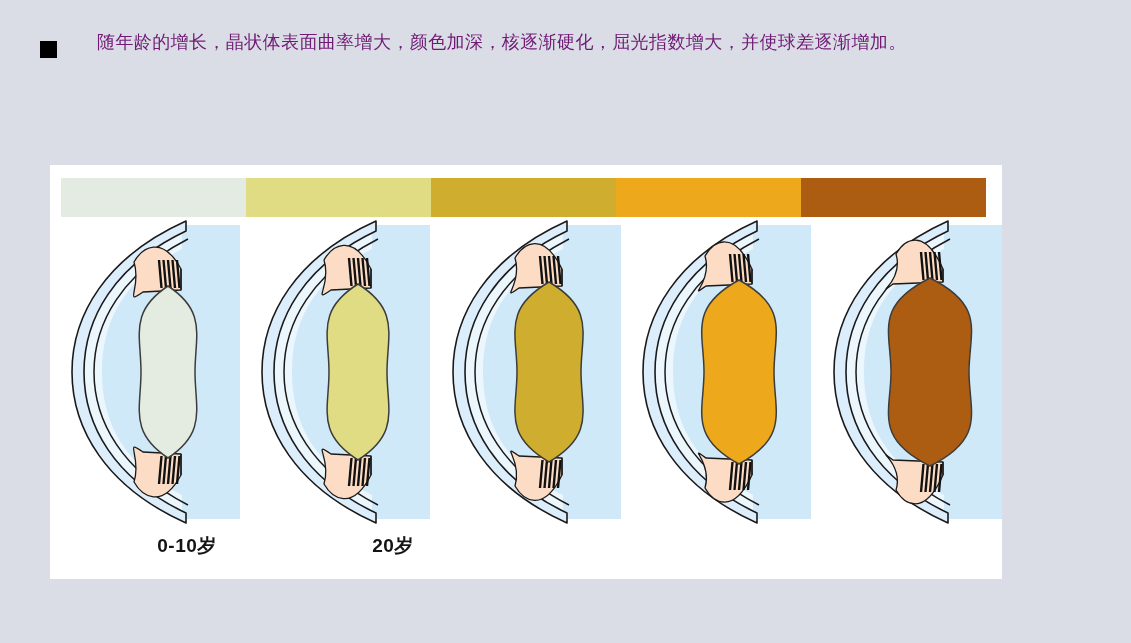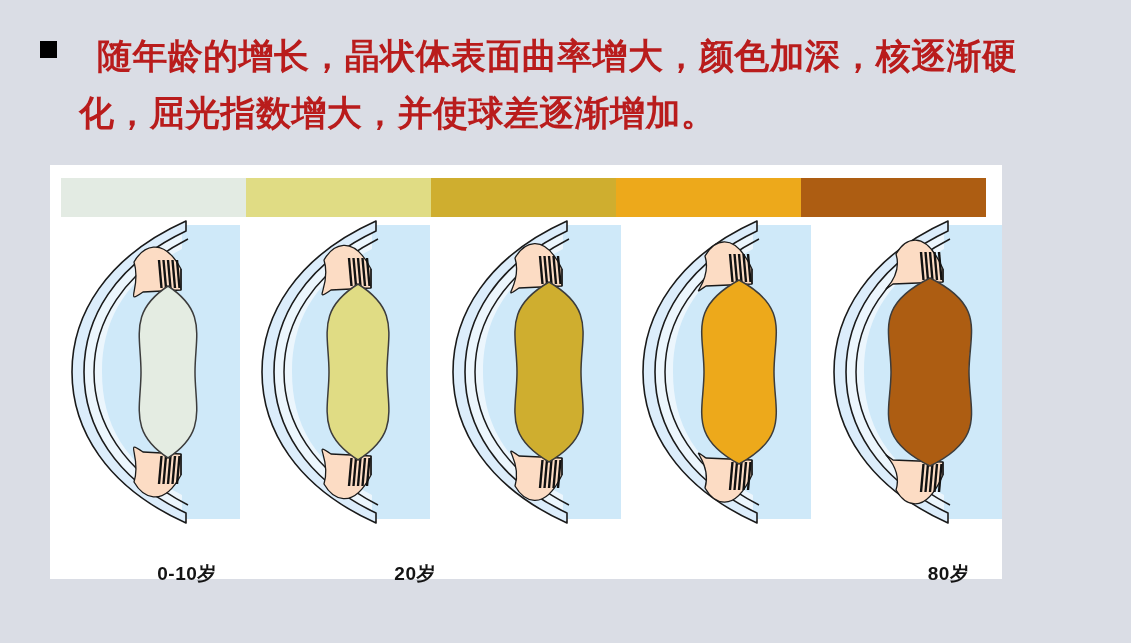--- a/index.html
+++ b/index.html
@@ -26,24 +26,24 @@
   }
   .bullet-marker {
     width: 17px;
     height: 17px;
     background: #000000;
     margin-top: 13px;
     margin-right: 22px;
     flex: 0 0 auto;
   }
   .bullet-text {
-    font-size: 35px;
-    font-weight: bold;
+    font-size: 18px;
+    font-weight: normal;
     line-height: 1.62;
-    color: #b91c1c;
+    color: #701a75;
     letter-spacing: 0.4px;
     text-indent: 18px;
     flex: 1 1 auto;
   }
 
   
   .figure-panel {
     position: absolute;
     left: 50px;
     top: 165px;
@@ -95,21 +95,20 @@
   }
   .age-label {
     position: absolute;
     top: 6px;
     width: 130px;
     text-align: center;
     font-size: 19px;
     font-weight: bold;
     color: #141414;
     letter-spacing: 0.5px;
-    margin-top: 28px;
   }
 </style>
 </head>
 <body>
 
 <div class="bullet-block">
   <div class="bullet-marker"></div>
   <div class="bullet-text">随年龄的增长，晶状体表面曲率增大，颜色加深，核逐渐硬化，屈光指数增大，并使球差逐渐增加。</div>
 </div>
 
@@ -326,17 +325,16 @@
             </g>
 
       <path d="M 118 61 C 61.508962520369366 89.2, 79 115.52000000000001, 79 155 C 79 194.48, 61.508962520369366 220.8, 118 249 C 174.49103747963062 220.8, 157 194.48, 157 155 C 157 115.52000000000001, 174.49103747963062 89.2, 118 61 Z" fill="#ad5d12" stroke="#3c3c3c" stroke-width="1.5"></path>
     </g>
   </svg>
       </div>
     </div>
 
   <div class="labels-row">
       <div class="age-label" style="left: 72px;">0-10岁</div>
-      <div class="age-label" style="left: 256px; text-align: right;">20岁</div>
-      <div class="age-label" style="left: 833.6px;">80岁</div>
+      <div class="age-label" style="left: 278px;">20岁</div>
     </div>
 
 </div>
 
 </body></html>

